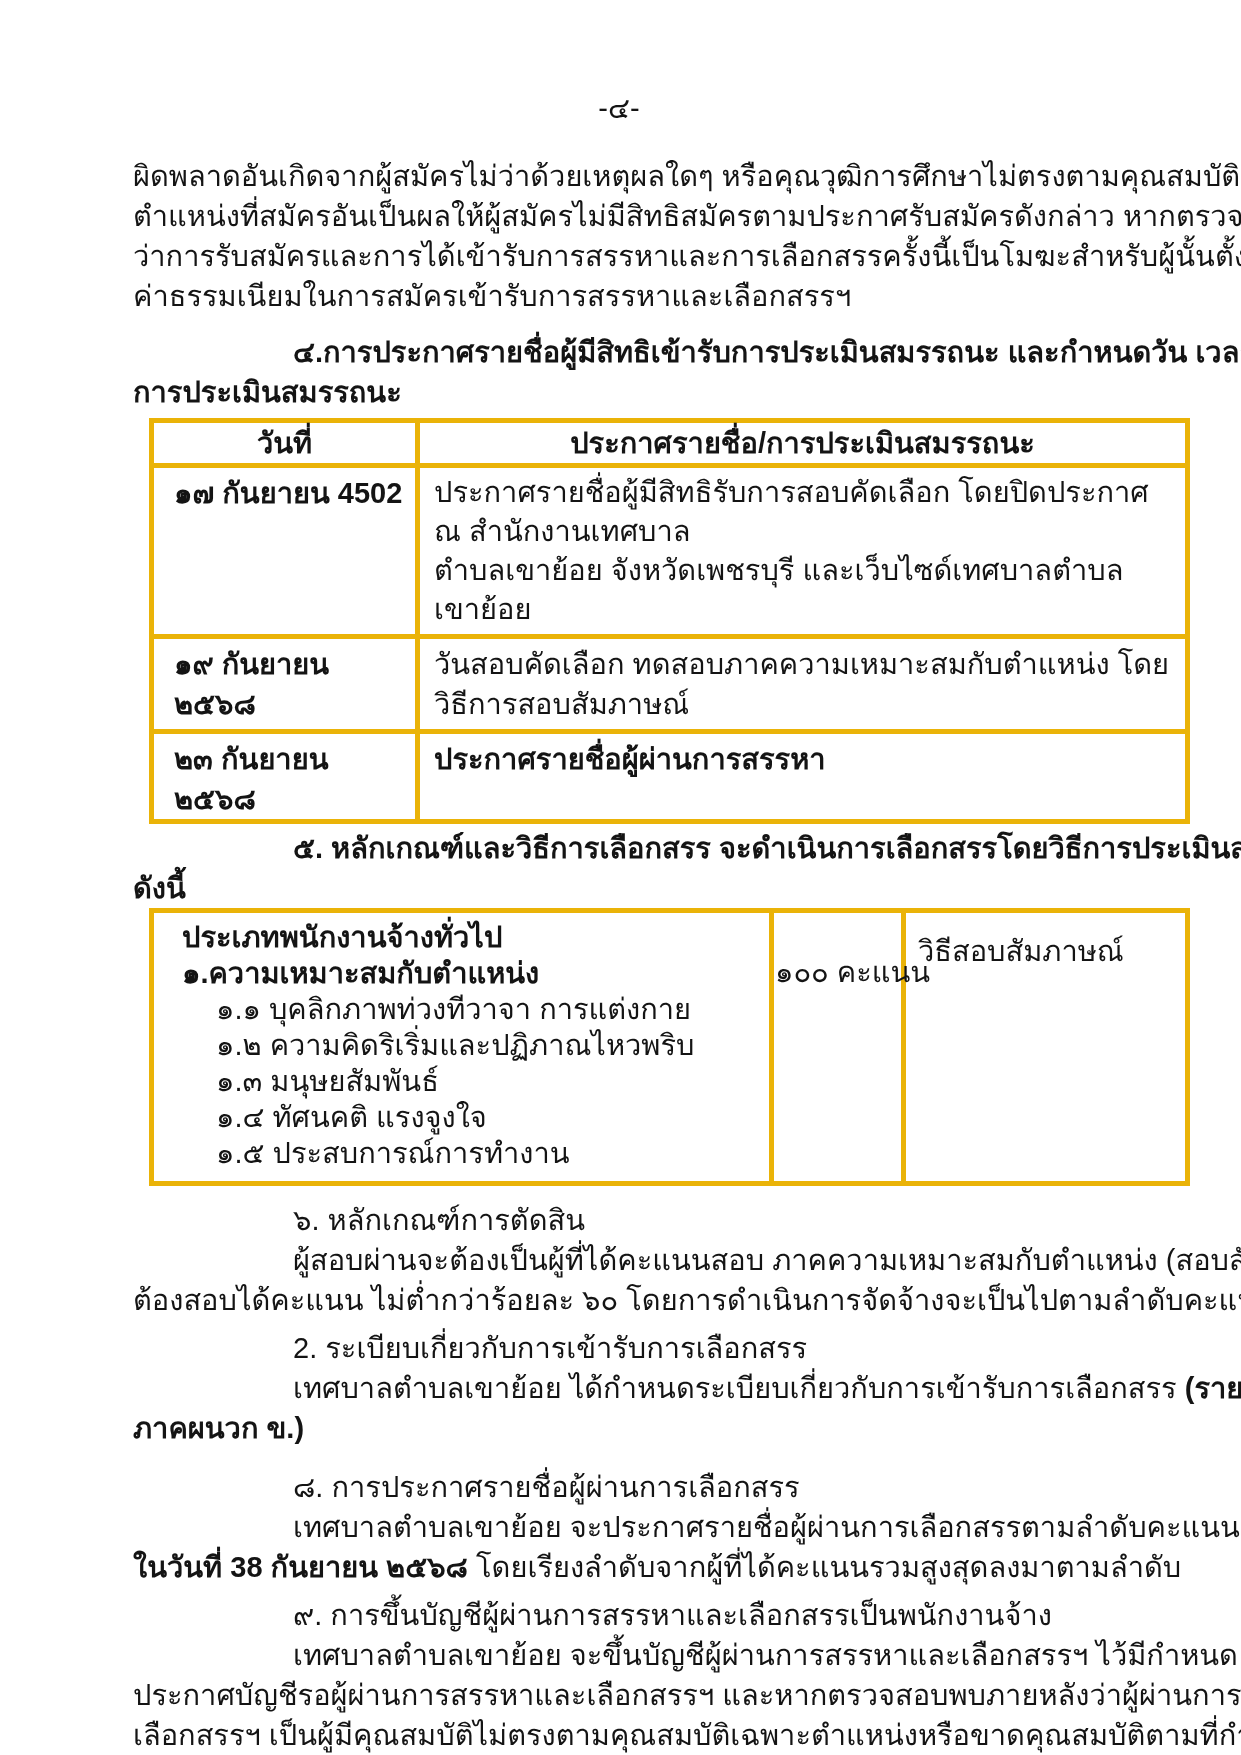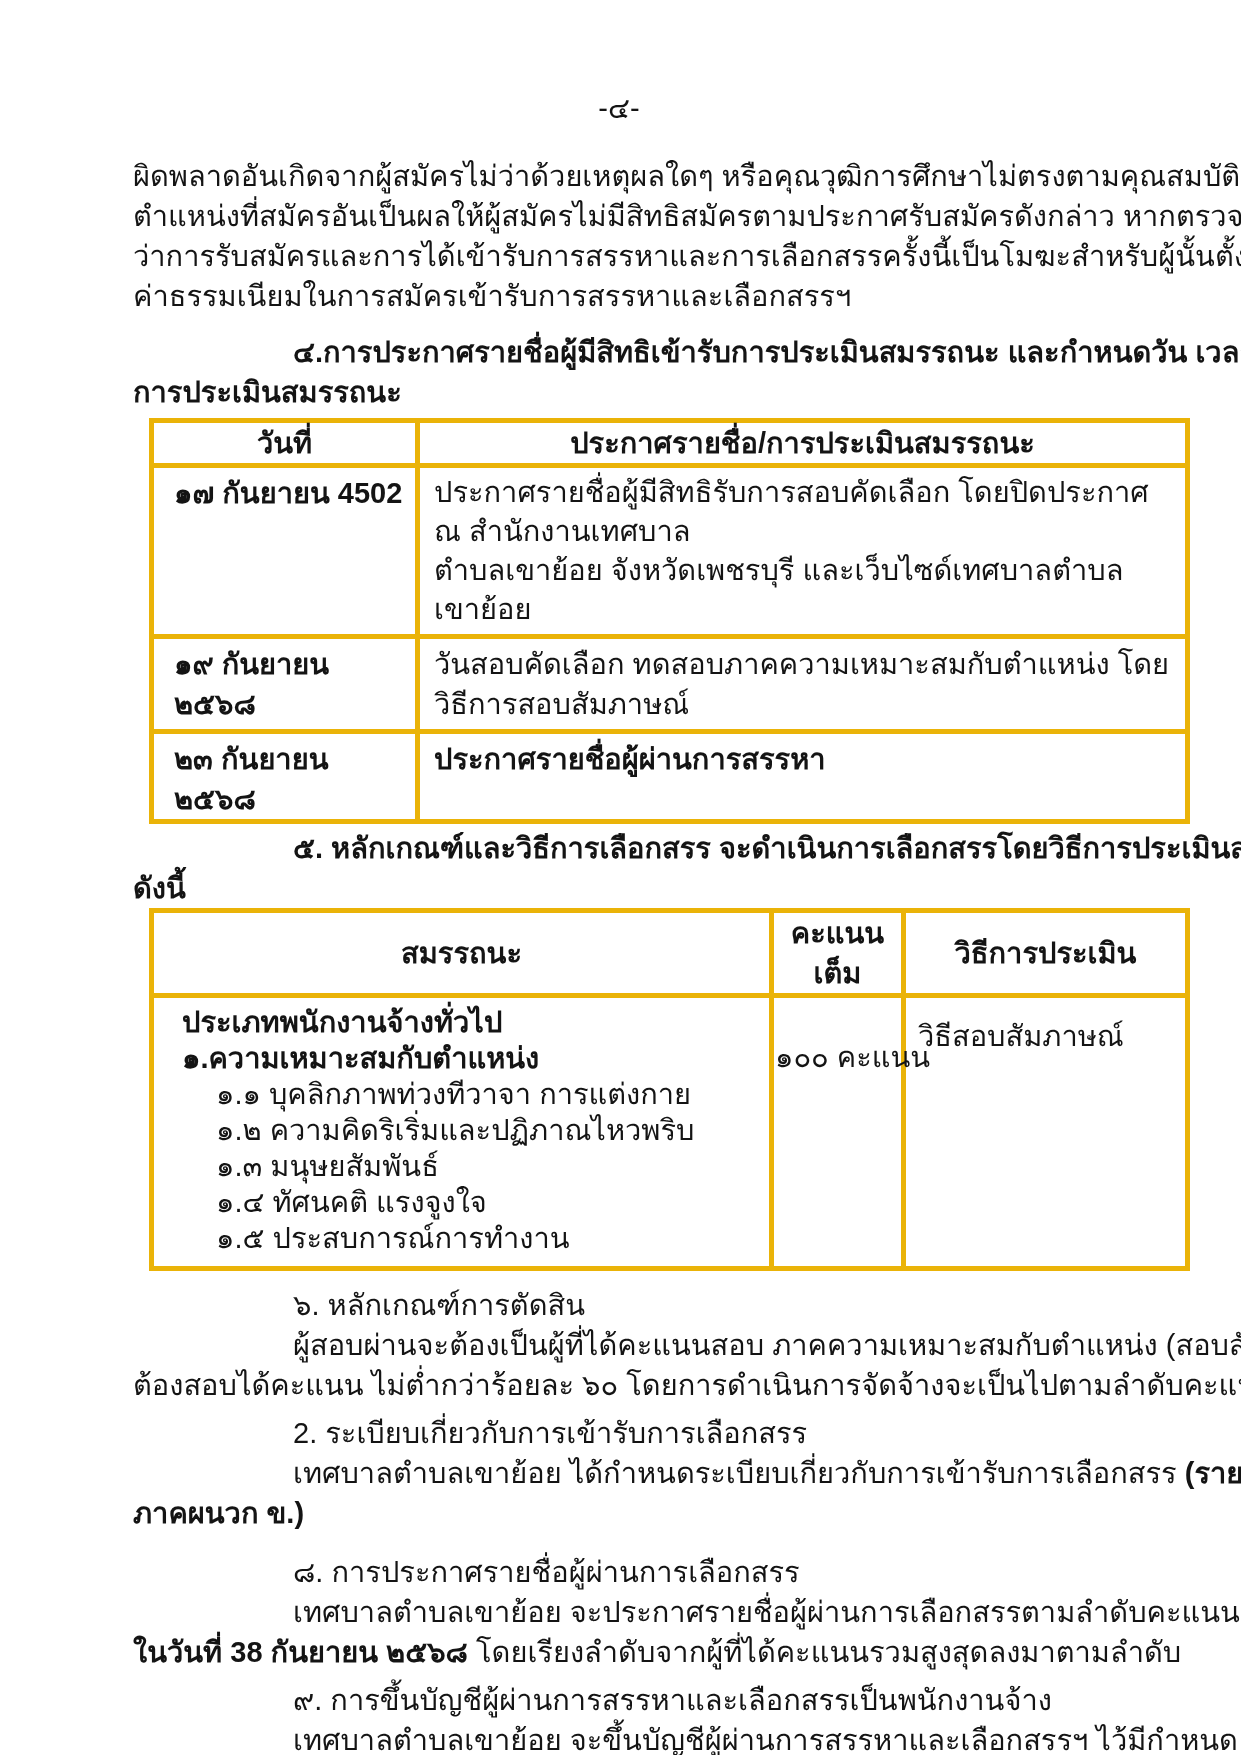--- a/index.html
+++ b/index.html
@@ -106,25 +106,20 @@
     <div class="line">ดังนี้</div>
   </div>
 
   <table class="t2">
     <colgroup>
         <col style="width:620px">
         <col style="width:132px">
         <col style="width:284px">
       </colgroup>
     <tbody>
-        <tr class="h-row">
-      <th>สมรรถนะ</th>
-      <th>คะแนนเต็ม</th>
-      <th>วิธีการประเมิน</th>
-    </tr>
     <tr>
       <td class="comp-cell">
         <div class="line bold">ประเภทพนักงานจ้างทั่วไป</div>
         <div class="line bold">๑.ความเหมาะสมกับตำแหน่ง</div>
         <div class="line sub">๑.๑ บุคลิกภาพท่วงทีวาจา  การแต่งกาย</div>
         <div class="line sub">๑.๒ ความคิดริเริ่มและปฏิภาณไหวพริบ</div>
         <div class="line sub">๑.๓ มนุษยสัมพันธ์</div>
         <div class="line sub">๑.๔ ทัศนคติ แรงจูงใจ</div>
         <div class="line sub">๑.๕ ประสบการณ์การทำงาน</div>
       </td>

